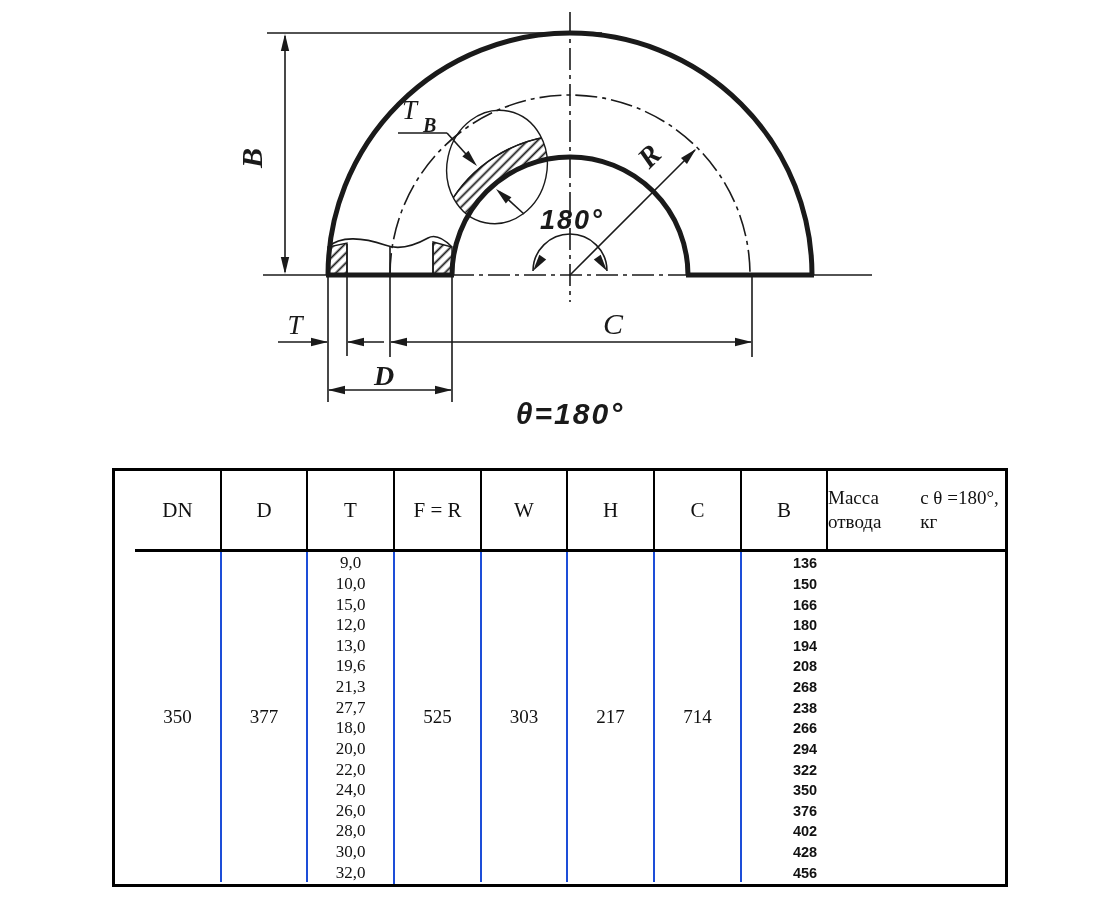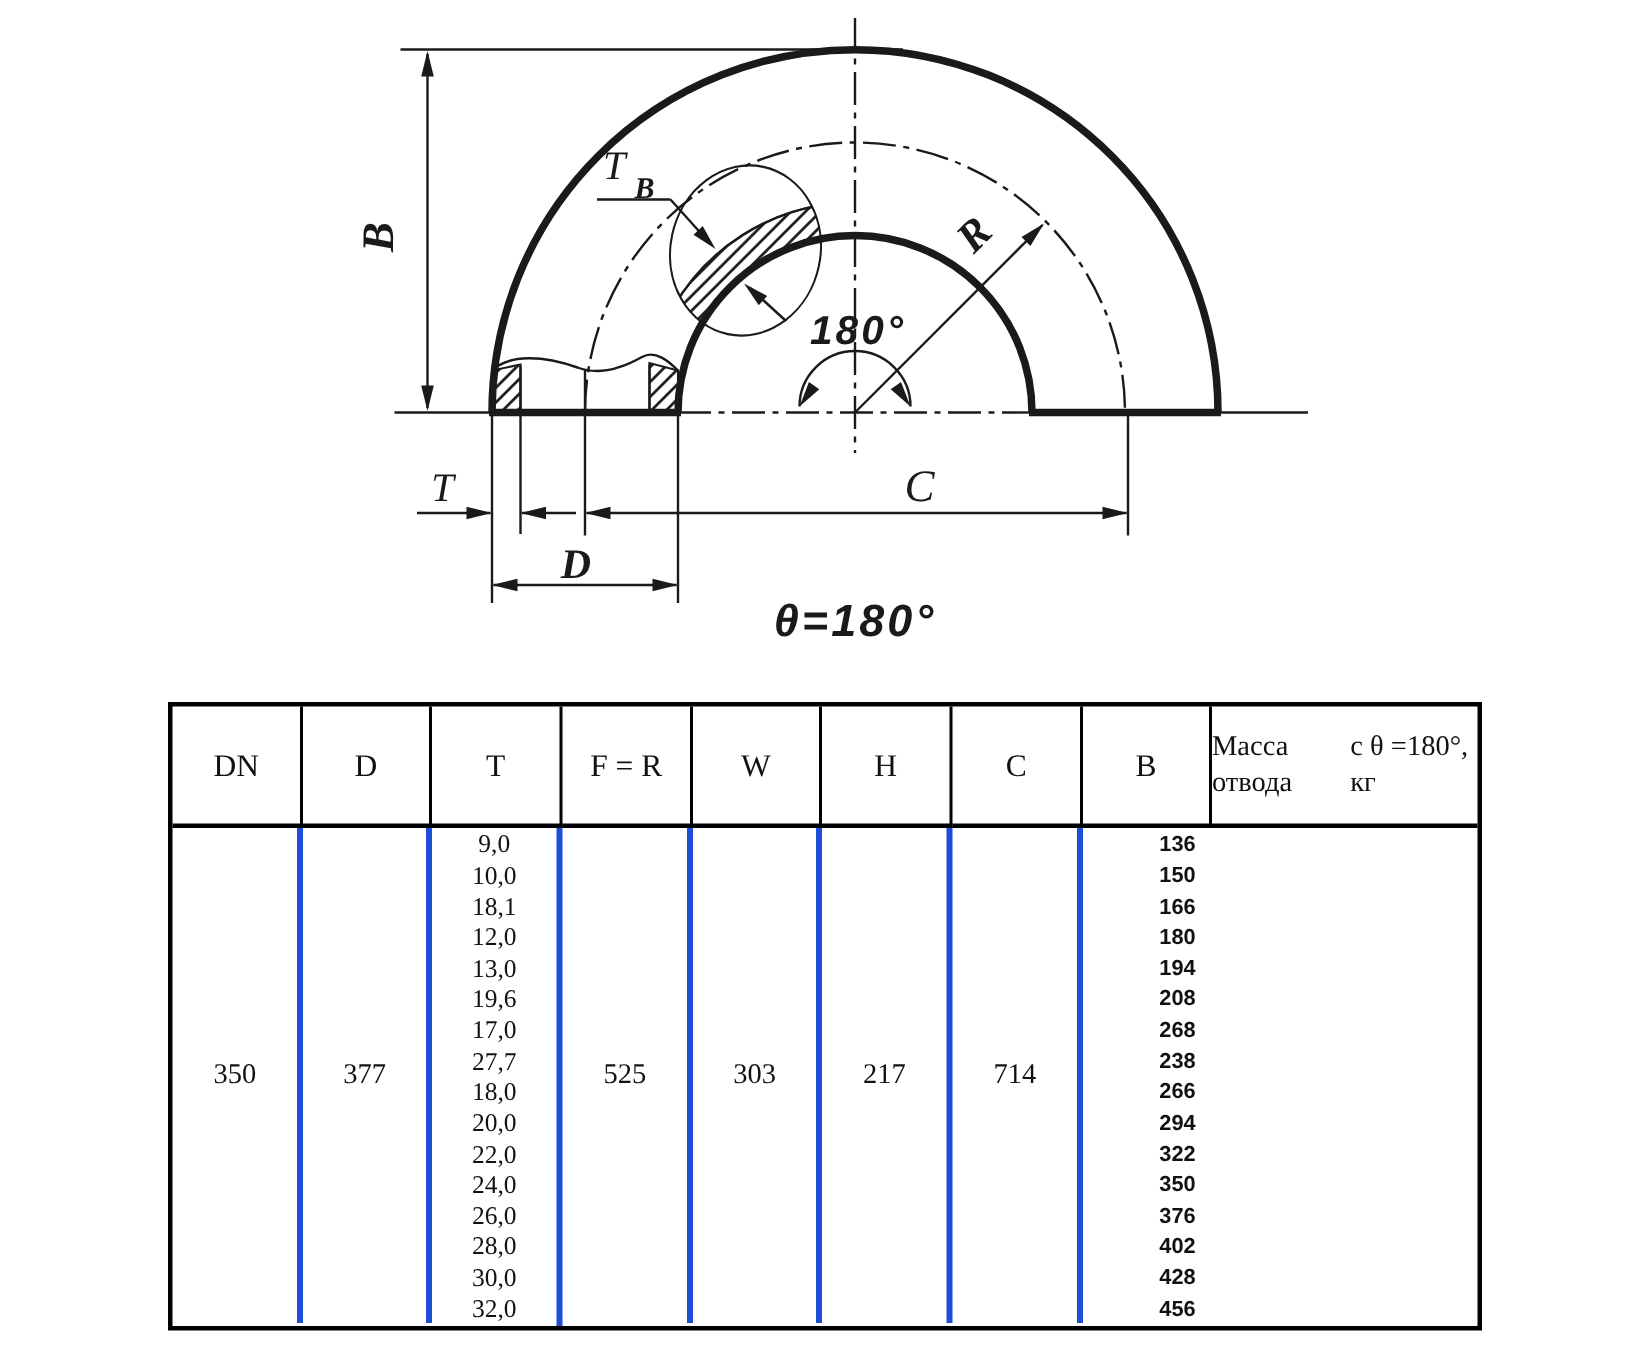--- a/index.html
+++ b/index.html
@@ -9,29 +9,30 @@
   }
   .stage{position:absolute;left:0;top:0;width:1100px;height:900px;overflow:hidden;}
   svg.drawing{position:absolute;left:0;top:0;}
 
   
   .tbl{
     position:absolute;left:112px;top:468px;
     border:3px solid #000;background:#fff;
     display:grid;
     grid-template-columns:87px 86px 87px 87px 86px 87px 87px 86px 177px;
+    padding-left:20px;
   }
   .hc{
     height:78px;border-right:2px solid #000;border-bottom:3px solid #000;
     display:flex;align-items:center;justify-content:center;
     font-size:21px;
   }
   .hc.mass{font-size:19px;line-height:24px;border-right:none;}
   .bc{
-    height:330px;border-right:4px solid #1d4ed8;
+    height:330px;border-right:2px solid #1d4ed8;
     display:flex;align-items:center;justify-content:center;
     font-size:19px;
   }
   .bc.list{flex-direction:column;align-items:stretch;padding:1px 0;}
   .bc.last{border-right:none;margin-left:40px;}
   .line{
     flex:1;display:flex;align-items:center;justify-content:center;
     font-size:17px;
   }
   .mass-col .line{
@@ -145,25 +146,25 @@
     <div class="hc mass">
       <span>Масса отвода</span>
       <span>с θ =180°, кг</span>
     </div>
 
     <div class="bc">350</div>
     <div class="bc">377</div>
     <div class="bc list">
         <span class="line">9,0</span>
         <span class="line">10,0</span>
-        <span class="line">18,1</span>
+        <span class="line">15,0</span>
         <span class="line">12,0</span>
         <span class="line">13,0</span>
         <span class="line">19,6</span>
-        <span class="line">17,0</span>
+        <span class="line">21,3</span>
         <span class="line">27,7</span>
         <span class="line">18,0</span>
         <span class="line">20,0</span>
         <span class="line">22,0</span>
         <span class="line">24,0</span>
         <span class="line">26,0</span>
         <span class="line">28,0</span>
         <span class="line">30,0</span>
         <span class="line">32,0</span>
       </div>

